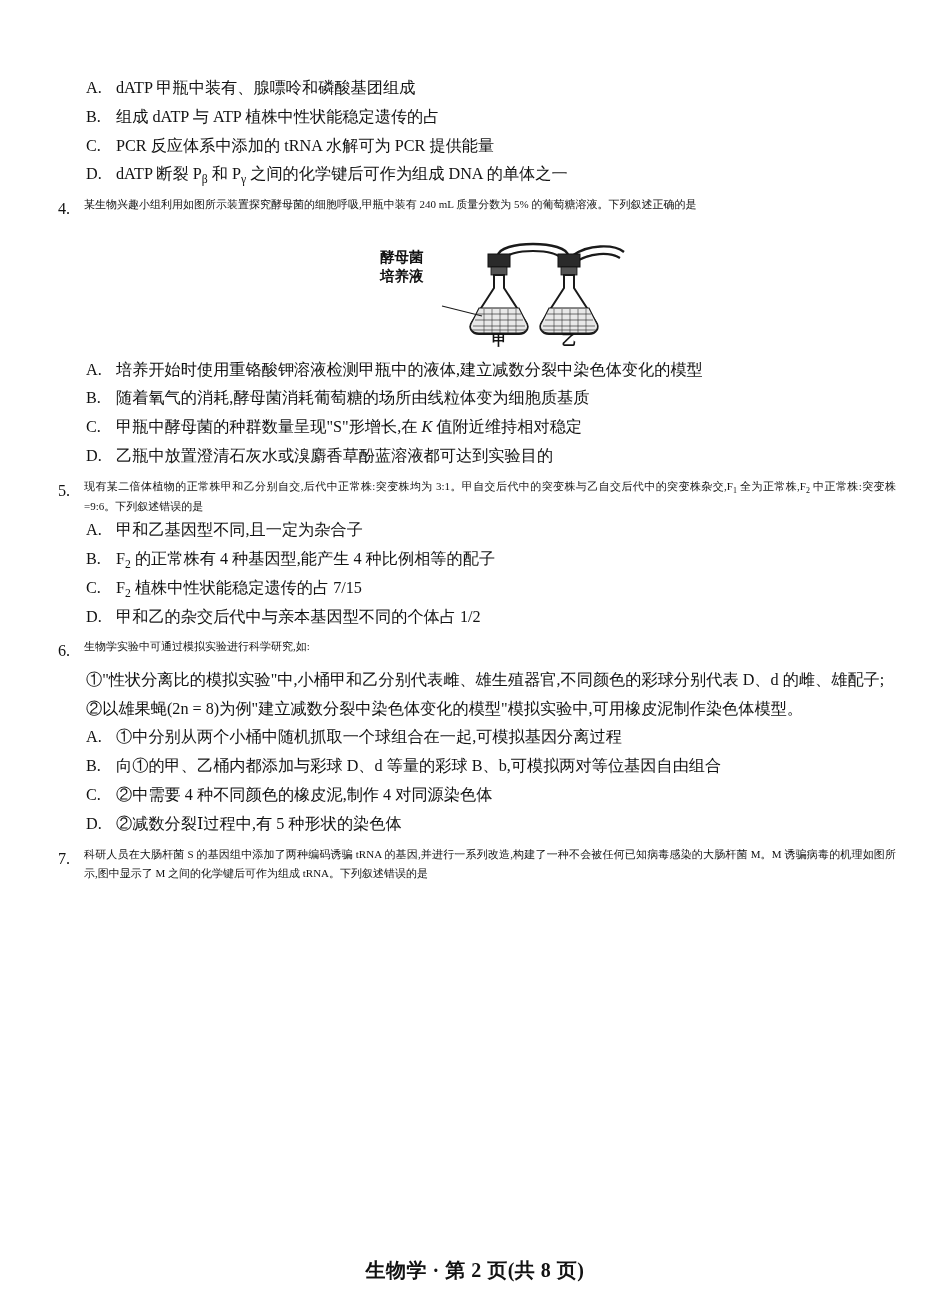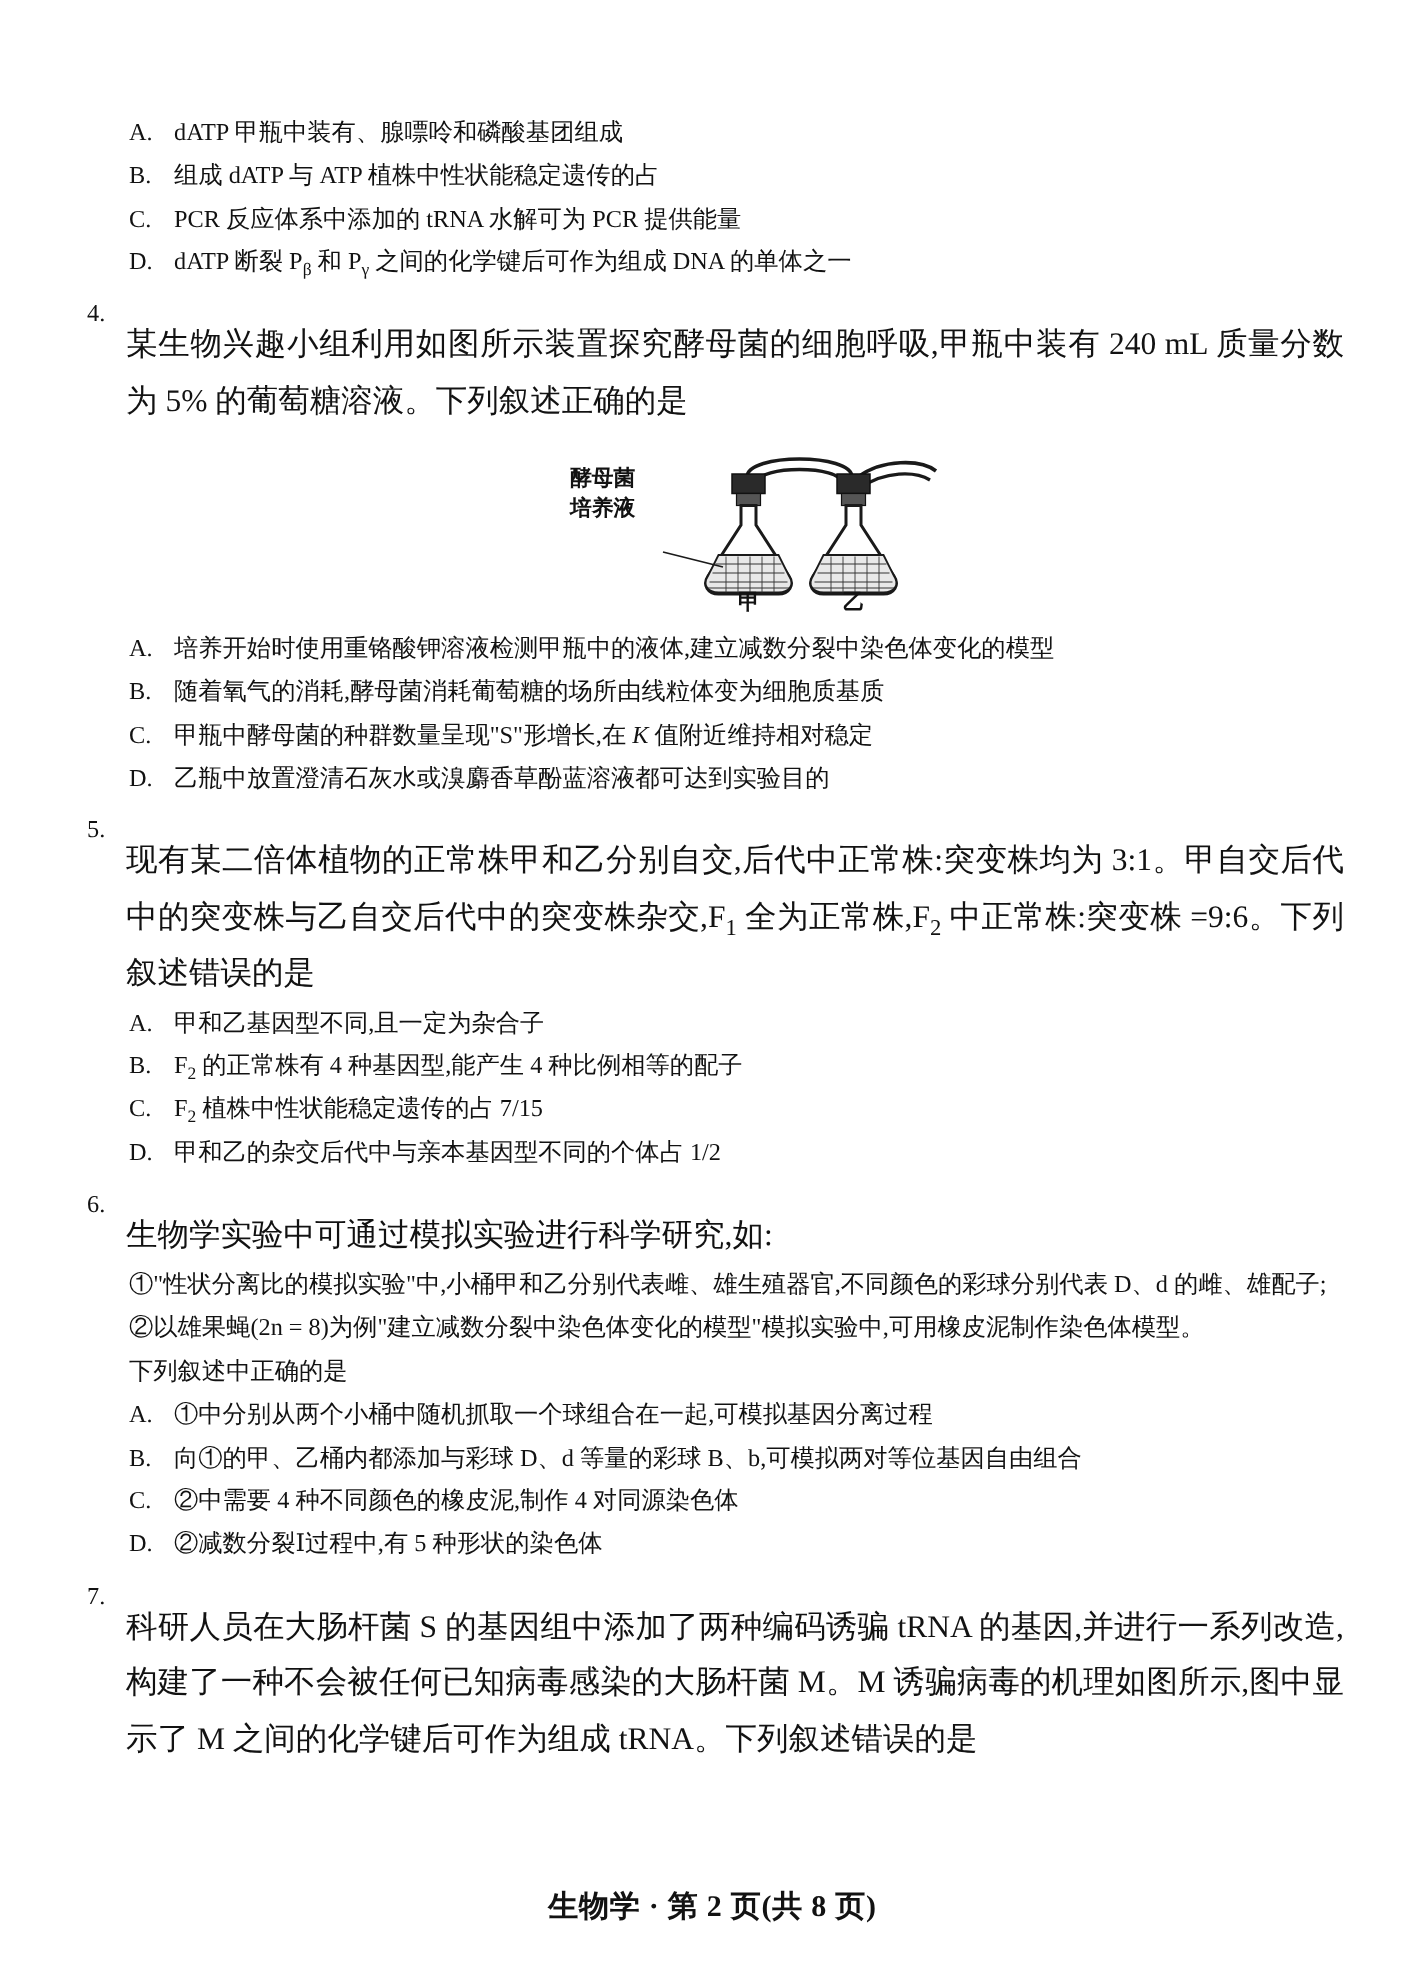--- a/index.html
+++ b/index.html
@@ -42,24 +42,23 @@
     width: 26px;
     flex: 0 0 26px;
     text-align: left;
     font-size: 16.2px;
   }
   .q-body {
     flex: 1;
     text-indent: 0;
   }
   .stem {
-    font-size: 21px;
+    font-size: 11px;
     line-height: 1.78;
     text-align: justify;
-    margin-top: 16px;
   }
   .opt {
     display: flex;
     align-items: flex-start;
     font-size: 16.2px;
     line-height: 1.78;
     padding-left: 28px;
   }
   .opt-label {
     flex: 0 0 30px;
@@ -242,21 +241,20 @@
 
     <div class="spacer-sm"></div>
 
     <div class="q">
       <div class="q-line">
         <span class="q-num">6.</span>
         <span class="q-body stem">生物学实验中可通过模拟实验进行科学研究,如:</span>
       </div>
       <div class="indent-block">①"性状分离比的模拟实验"中,小桶甲和乙分别代表雌、雄生殖器官,不同颜色的彩球分别代表 D、d 的雌、雄配子;</div>
       <div class="indent-block">②以雄果蝇(2n = 8)为例"建立减数分裂中染色体变化的模型"模拟实验中,可用橡皮泥制作染色体模型。</div>
-      <div class="indent-block">下列叙述中正确的是</div>
       <div class="opt">
         <span class="opt-label">A.</span>
         <span class="opt-text">①中分别从两个小桶中随机抓取一个球组合在一起,可模拟基因分离过程</span>
       </div>
       <div class="opt">
         <span class="opt-label">B.</span>
         <span class="opt-text">向①的甲、乙桶内都添加与彩球 D、d 等量的彩球 B、b,可模拟两对等位基因自由组合</span>
       </div>
       <div class="opt">
         <span class="opt-label">C.</span>

